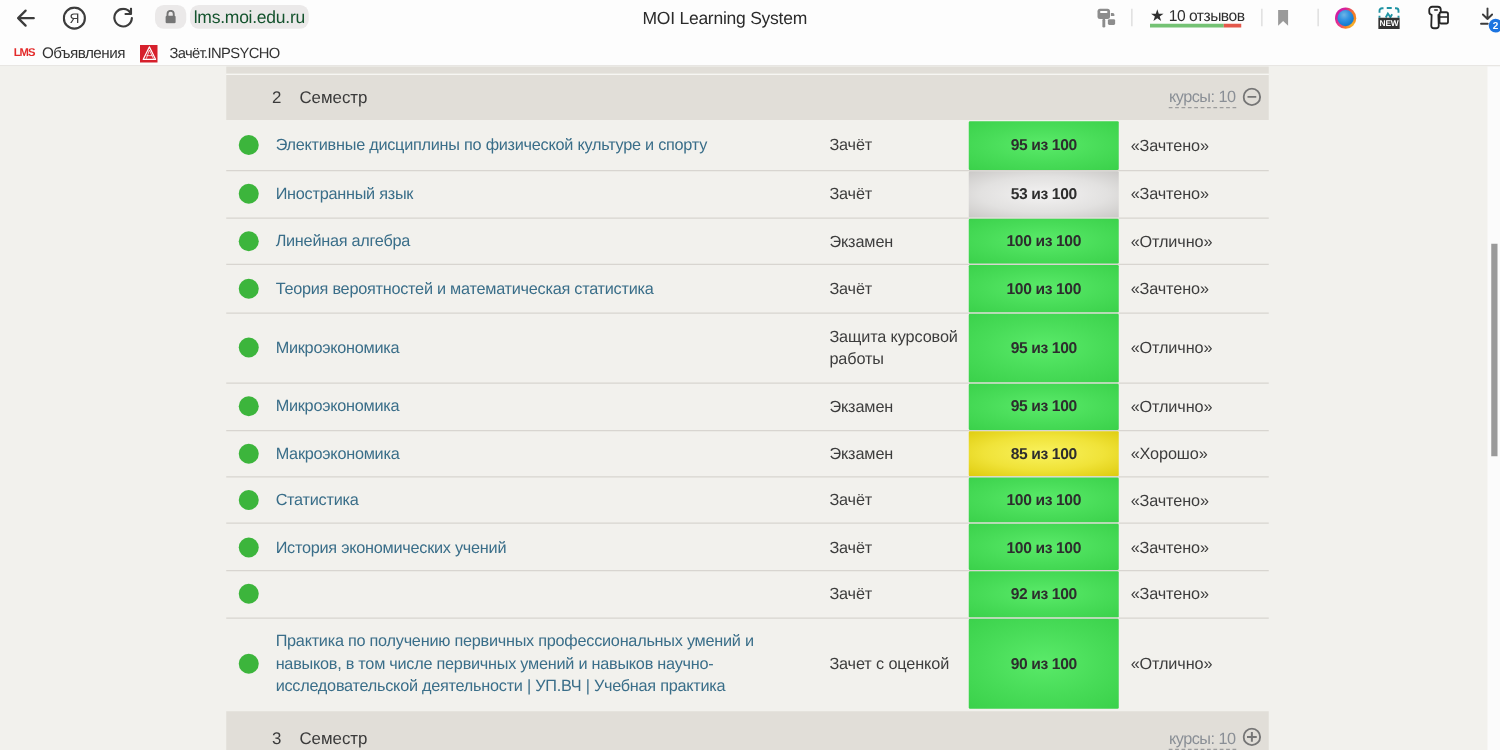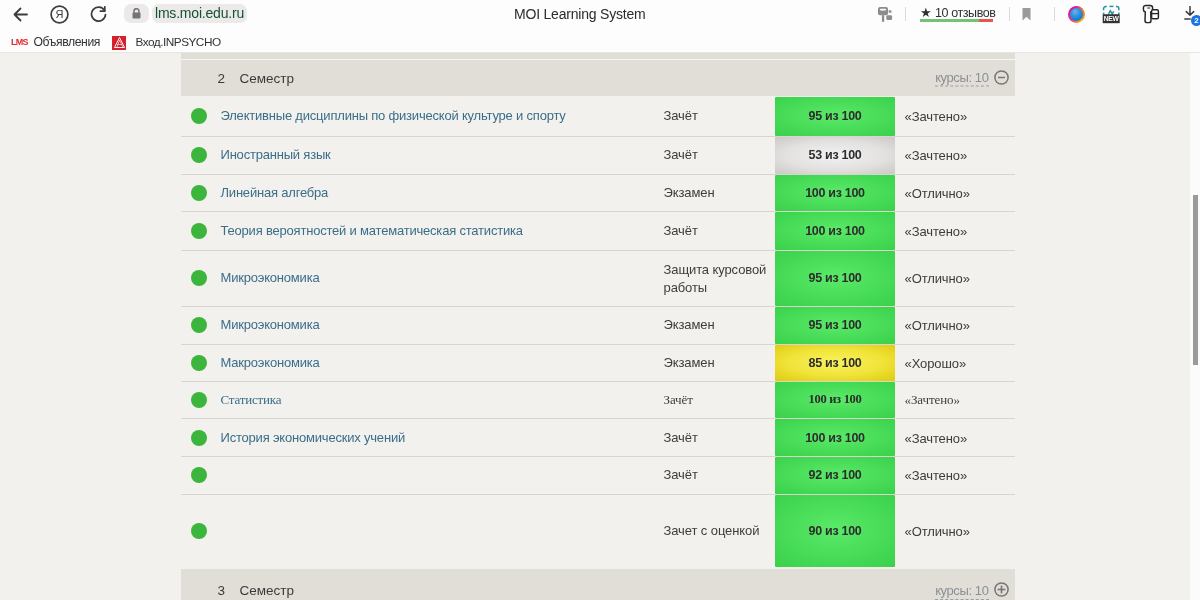--- a/index.html
+++ b/index.html
@@ -123,21 +123,21 @@
       <span class="score g">95 из 100</span>
       <span class="grade">«Отлично»</span>
     </div>
     <div class="row" style="top:290.5px;height:37px;">
       <span class="dot"></span>
       <span class="course">Макроэкономика</span>
       <span class="type">Экзамен</span>
       <span class="score y">85 из 100</span>
       <span class="grade">«Хорошо»</span>
     </div>
-    <div class="row" style="top:327.5px;height:37.5px;font-family:Liberation Serif, serif;">
+    <div class="row" style="top:327.5px;height:37.5px;">
       <span class="dot"></span>
       <span class="course">Статистика</span>
       <span class="type">Зачёт</span>
       <span class="score g">100 из 100</span>
       <span class="grade">«Зачтено»</span>
     </div>
     <div class="row" style="top:365px;height:38px;">
       <span class="dot"></span>
       <span class="course">История экономических учений</span>
       <span class="type">Зачёт</span>
@@ -145,20 +145,21 @@
       <span class="grade">«Зачтено»</span>
     </div>
     <div class="row" style="top:403px;height:37.5px;">
       <span class="dot"></span>
       <span class="type">Зачёт</span>
       <span class="score g">92 из 100</span>
       <span class="grade">«Зачтено»</span>
     </div>
     <div class="row" style="top:440.5px;height:73.5px;">
       <span class="dot"></span>
+      <span class="course" style="width:430px;">Практика по получению первичных профессиональных умений и<br>навыков, в том числе первичных умений и навыков научно-<br>исследовательской деятельности | УП.ВЧ | Учебная практика</span>
       <span class="type">Зачет с оценкой</span>
       <span class="score g">90 из 100</span>
       <span class="grade">«Отлично»</span>
     </div>
 
     <div class="sembar" style="top:515.5px;height:31.5px;">
       <span class="semnum" style="top:14px;transform:none;">3</span>
         <span class="semname" style="top:14px;transform:none;">Семестр</span>
       <span class="kursy" style="top:14px;transform:none;">курсы: 10</span>
       <svg class="semico" style="top:13px;margin-top:0;" width="15" height="15" viewBox="0 0 15 15">
@@ -248,14 +249,14 @@
   <div style="position:absolute;left:1191px;top:15px;width:11px;height:11px;border-radius:50%;background:#1c74e0;color:#fff;font-size:8px;font-weight:bold;text-align:center;line-height:11px;">2</div>
 
   <span class="lms-logo">LMS</span>
   <span class="bm-text" style="left:33.5px;font-size:12.2px;letter-spacing:-0.4px;">Объявления</span>
   <div class="inp-logo">
     <svg style="position:absolute;left:1.5px;top:1.5px;" width="11" height="11" viewBox="0 0 11 11">
       <path d="M5.5 0.5 L10.5 10.5 H0.5 Z" fill="none" stroke="#fff" stroke-width="0.9"></path>
       <path d="M5.5 3 L8.8 10 M5.5 3 L3 10 M3.2 7.5 H8.2" stroke="#fff" stroke-width="0.6" fill="none"></path>
     </svg>
   </div>
-  <span class="bm-text" style="left:135.5px;font-size:11.8px;letter-spacing:-0.5px;">Вход.INPSYCHO</span>
+  <span class="bm-text" style="left:135.5px;font-size:11.8px;letter-spacing:-0.5px;">Зачёт.INPSYCHO</span>
 </div>
 
 </body></html>

